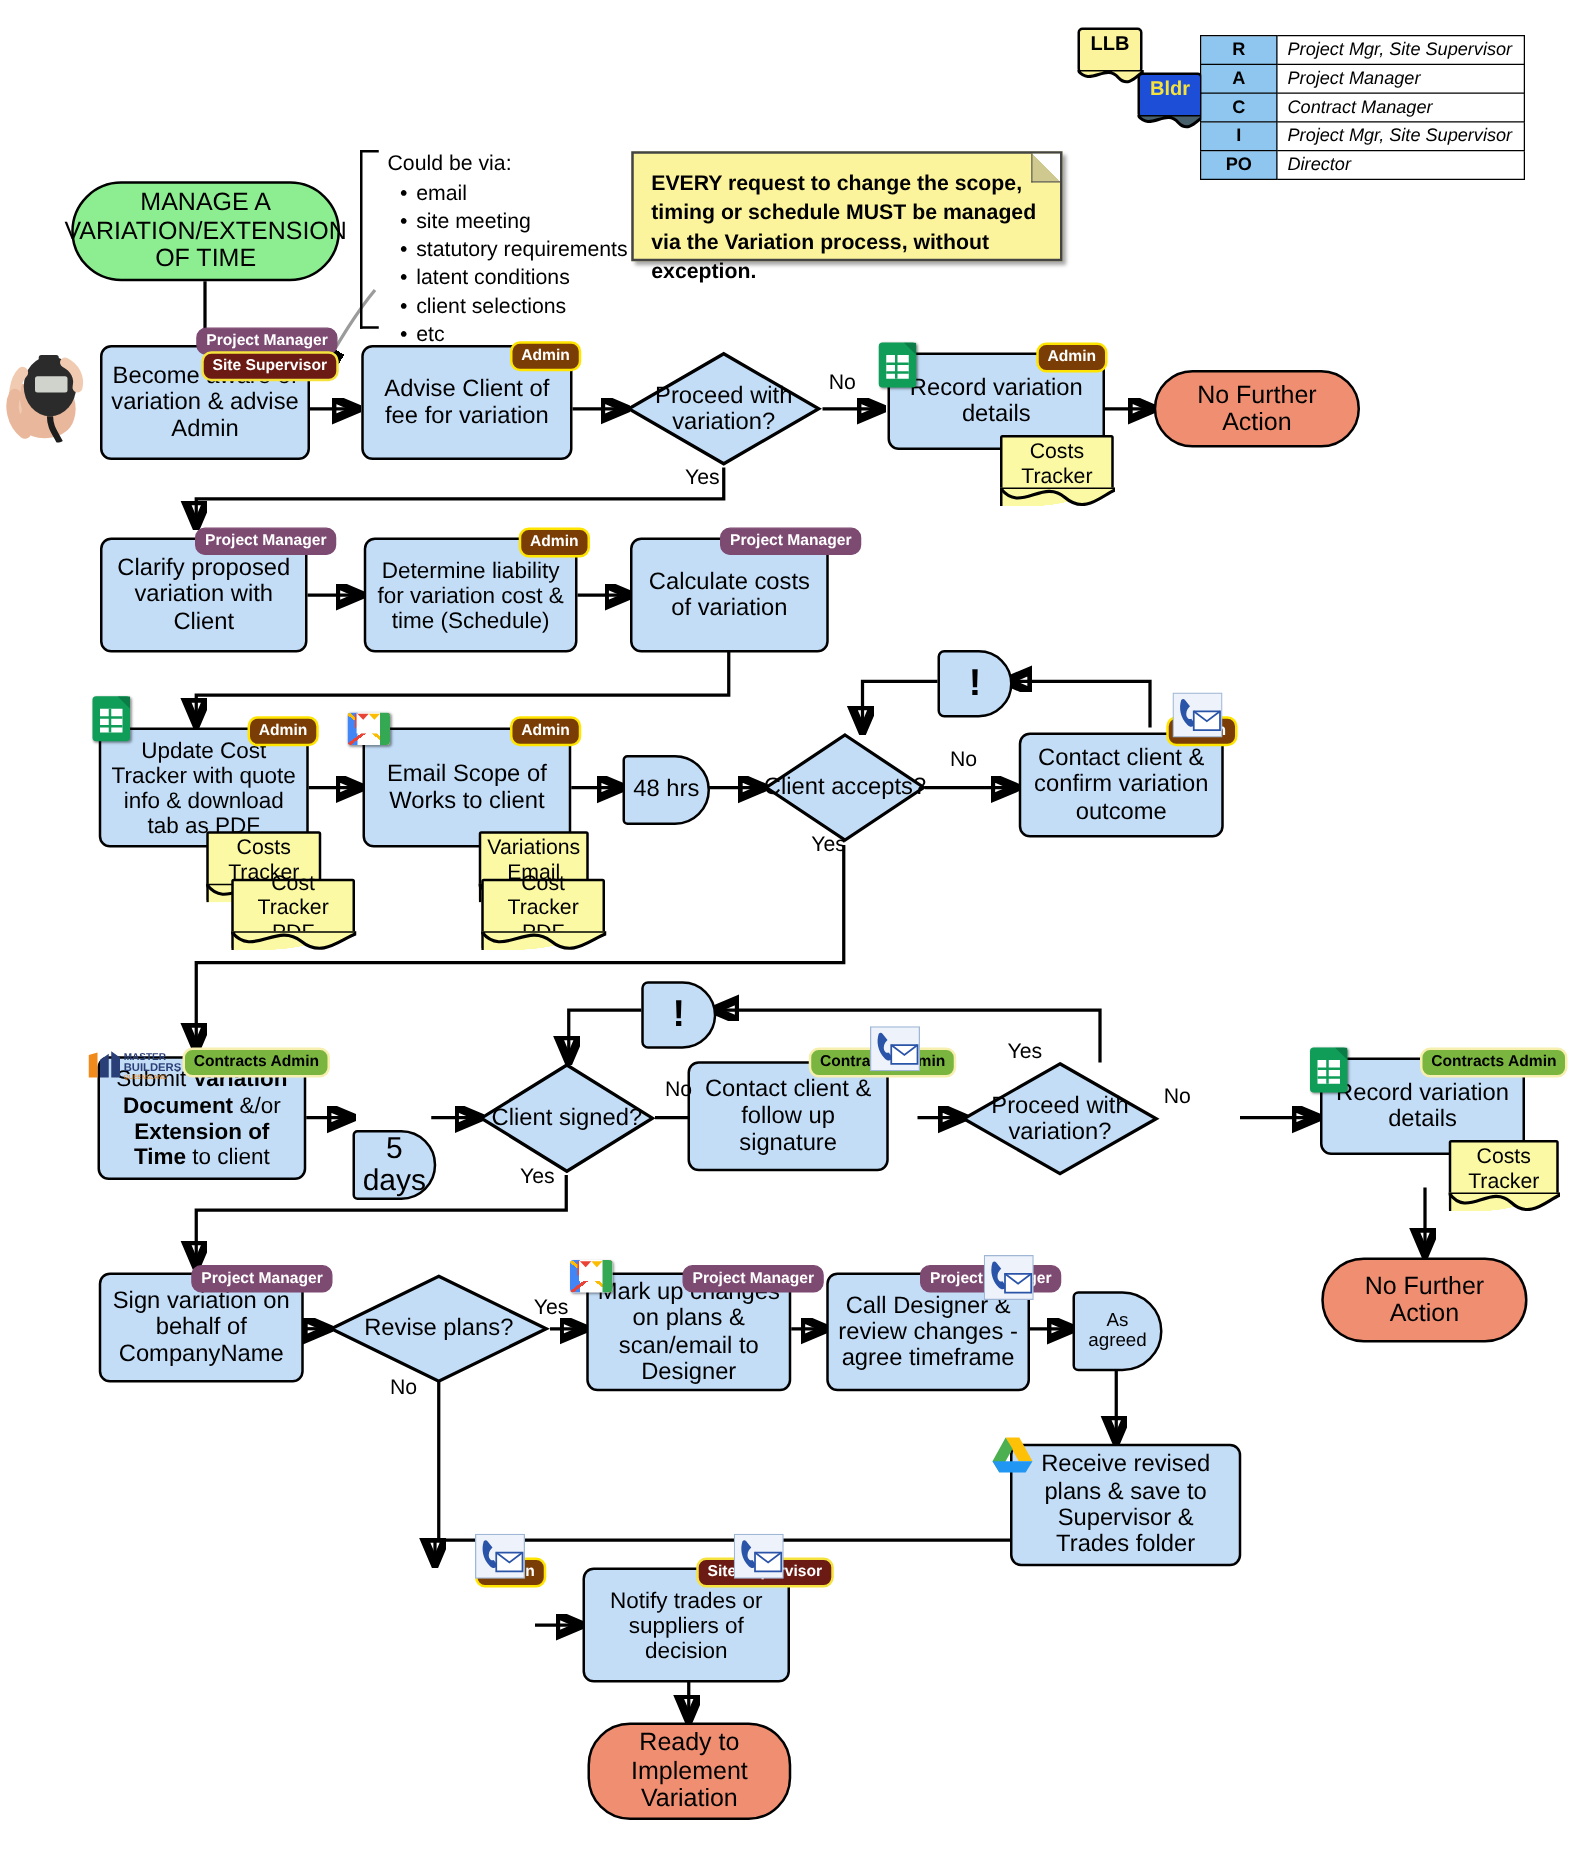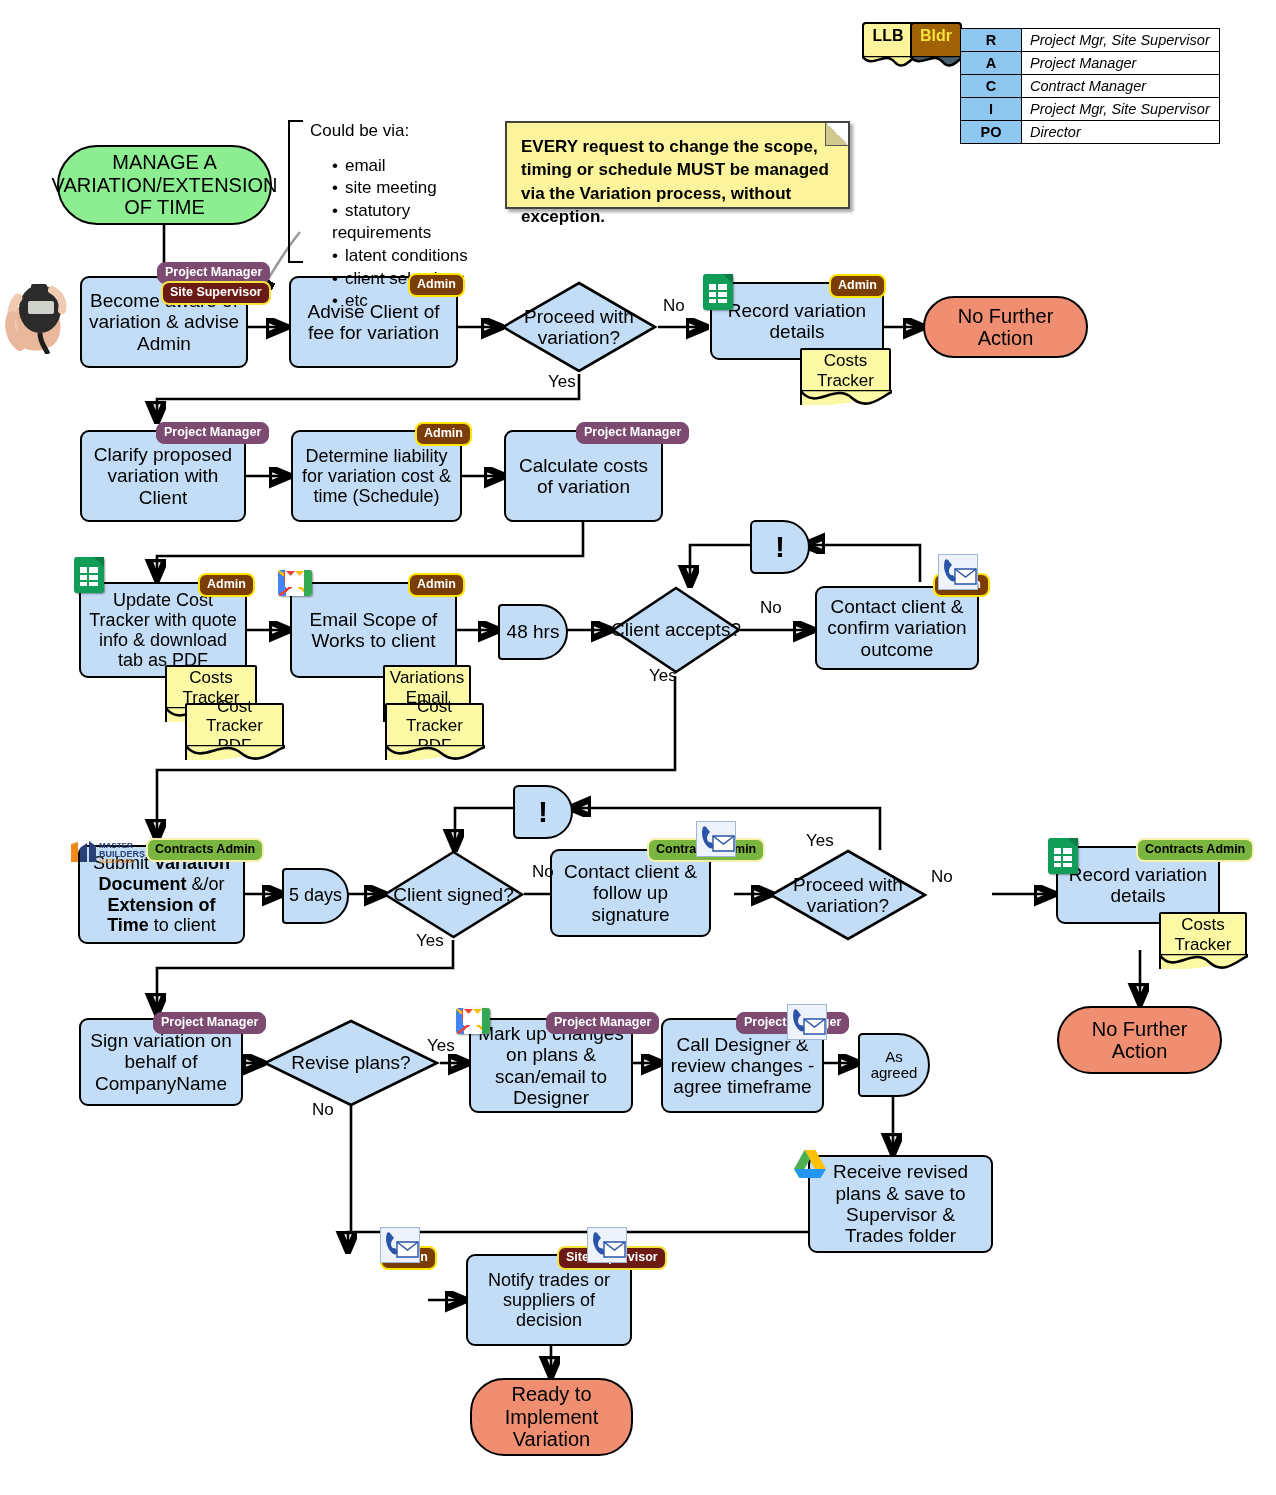--- a/index.html
+++ b/index.html
@@ -37,21 +37,21 @@
     box-shadow:3px 3px 3px rgba(0,0,0,.35);}
   .memo .fold{position:absolute;right:0;top:0;width:22px;height:22px;
     background:linear-gradient(225deg,#ffffff 0 50%,#cfc98f 50% 100%);border-left:1px solid #555;border-bottom:1px solid #555;}
 
   
   .bracketbox{position:absolute;z-index:8;font-size:17px;line-height:1.33;color:#000;}
   .bracketbox .bk{position:absolute;left:0;top:0;bottom:0;width:13px;border:2.5px solid #000;border-right:none;}
   .bracketbox .blist{margin-left:22px;}
   .bracketbox .blist .b0{margin-bottom:1px;}
   .bracketbox .blist li{list-style:none;}
-  .bracketbox ul{margin:12px;padding:0 0 0 10px;}
+  .bracketbox ul{margin:0;padding:0 0 0 10px;}
   .bracketbox ul li::before{content:"\2022";margin-right:7px;}
 
   
   .badge{position:absolute;z-index:9;border-radius:8px;font-size:12.5px;line-height:1;padding:3px 7px 4px;
      white-space:nowrap;font-weight:bold;box-sizing:border-box;}
   .badge.pm{background:#7d4a72;color:#fff;border:1.5px solid #7d4a72;}
   .badge.ss{background:#6b1b14;color:#fff;border:2px solid #f5e23d;}
   .badge.admin{background:#7a3d06;color:#fff;border:2px solid #ffe400;}
   .badge.ca{background:#7ab63f;color:#000;border:2px solid #f6efb0;font-weight:bold;}
 
@@ -59,21 +59,21 @@
   .raci{position:absolute;border-collapse:collapse;z-index:9;font-size:14.5px;}
   .raci td{border:1.3px solid #000;padding:3px 8px;color:#000;}
   .raci td.k{background:#8ec6f0;text-align:center;font-weight:bold;width:44px;}
   .raci td.v{background:#fff;text-align:left;font-style:italic;}
 
   
   .tabchip{position:absolute;z-index:9;width:52px;height:37px;border:2.5px solid #000;border-radius:4px;
     display:flex;align-items:flex-start;justify-content:center;font-size:16px;font-weight:bold;padding-top:3px;box-sizing:border-box;}
   .tabchip .wv{position:absolute;left:-2.5px;bottom:-12px;width:calc(100% + 5px);height:13px;}
   .chip-llb{background:#fbf49c;color:#000;}
-  .chip-bldr{background:#a16207;color:#f5e23d;}
+  .chip-bldr{background:#1d4ed8;color:#f5e23d;margin-top:36px;}
 
   
   svg.wires{position:absolute;left:0;top:0;width:1276px;height:1495px;z-index:3;pointer-events:none;}
   svg.wires path,svg.wires line{stroke:#000;stroke-width:2.6;fill:none;}
   svg.wires.grey path{stroke:#9b9b9b;stroke-width:2.6;}
   .elabel{position:absolute;font-size:17px;color:#000;z-index:6;white-space:nowrap;}
 
   
   .appicon{position:absolute;z-index:10;}
   .gs{width:30px;height:36px;background:#0f9d58;border-radius:3px;position:relative;box-shadow:1px 1px 2px rgba(0,0,0,.4);}
@@ -423,21 +423,21 @@
       <path d="M21,3 L28,8 L28,24 L21,24 Z" fill="#2a3f77"></path>
       <text x="31" y="10" font-family="Liberation Sans, sans-serif" font-size="8" font-weight="bold" fill="#2a3f77">MASTER</text>
       <text x="31" y="19" font-family="Liberation Sans, sans-serif" font-size="9" font-weight="bold" fill="#2a3f77">BUILDERS</text>
       <text x="31" y="25" font-family="Liberation Sans, sans-serif" font-size="5" fill="#f08a1c">QUEENSLAND</text>
     </svg>
   </div>
   <div class="badge ca" style="left:146px;top:838px;">
     <span>Contracts Admin</span>
   </div>
 
-  <div class="delay sm" style="left:282px;top:868px;width:63px;height:52px;font-size:18px;">
+  <div class="delay sm" style="left:282px;top:904px;width:63px;height:52px;font-size:24px;">
     <span>5 days</span>
   </div>
 
   <div class="dec" style="left:382px;top:849px;width:143px;height:91px;">
     <svg viewBox="0 0 143 91" width="143" height="91" style="position:absolute;inset:0;">
       <polygon points="71.5,3 140,45.5 71.5,88 3,45.5" fill="#c3ddf7" stroke="#000" stroke-width="2.6"></polygon>
     </svg>
     <div class="dlabel">Client signed?</div>
   </div>
   <div class="elabel" style="left:532px;top:862px;">No</div>

